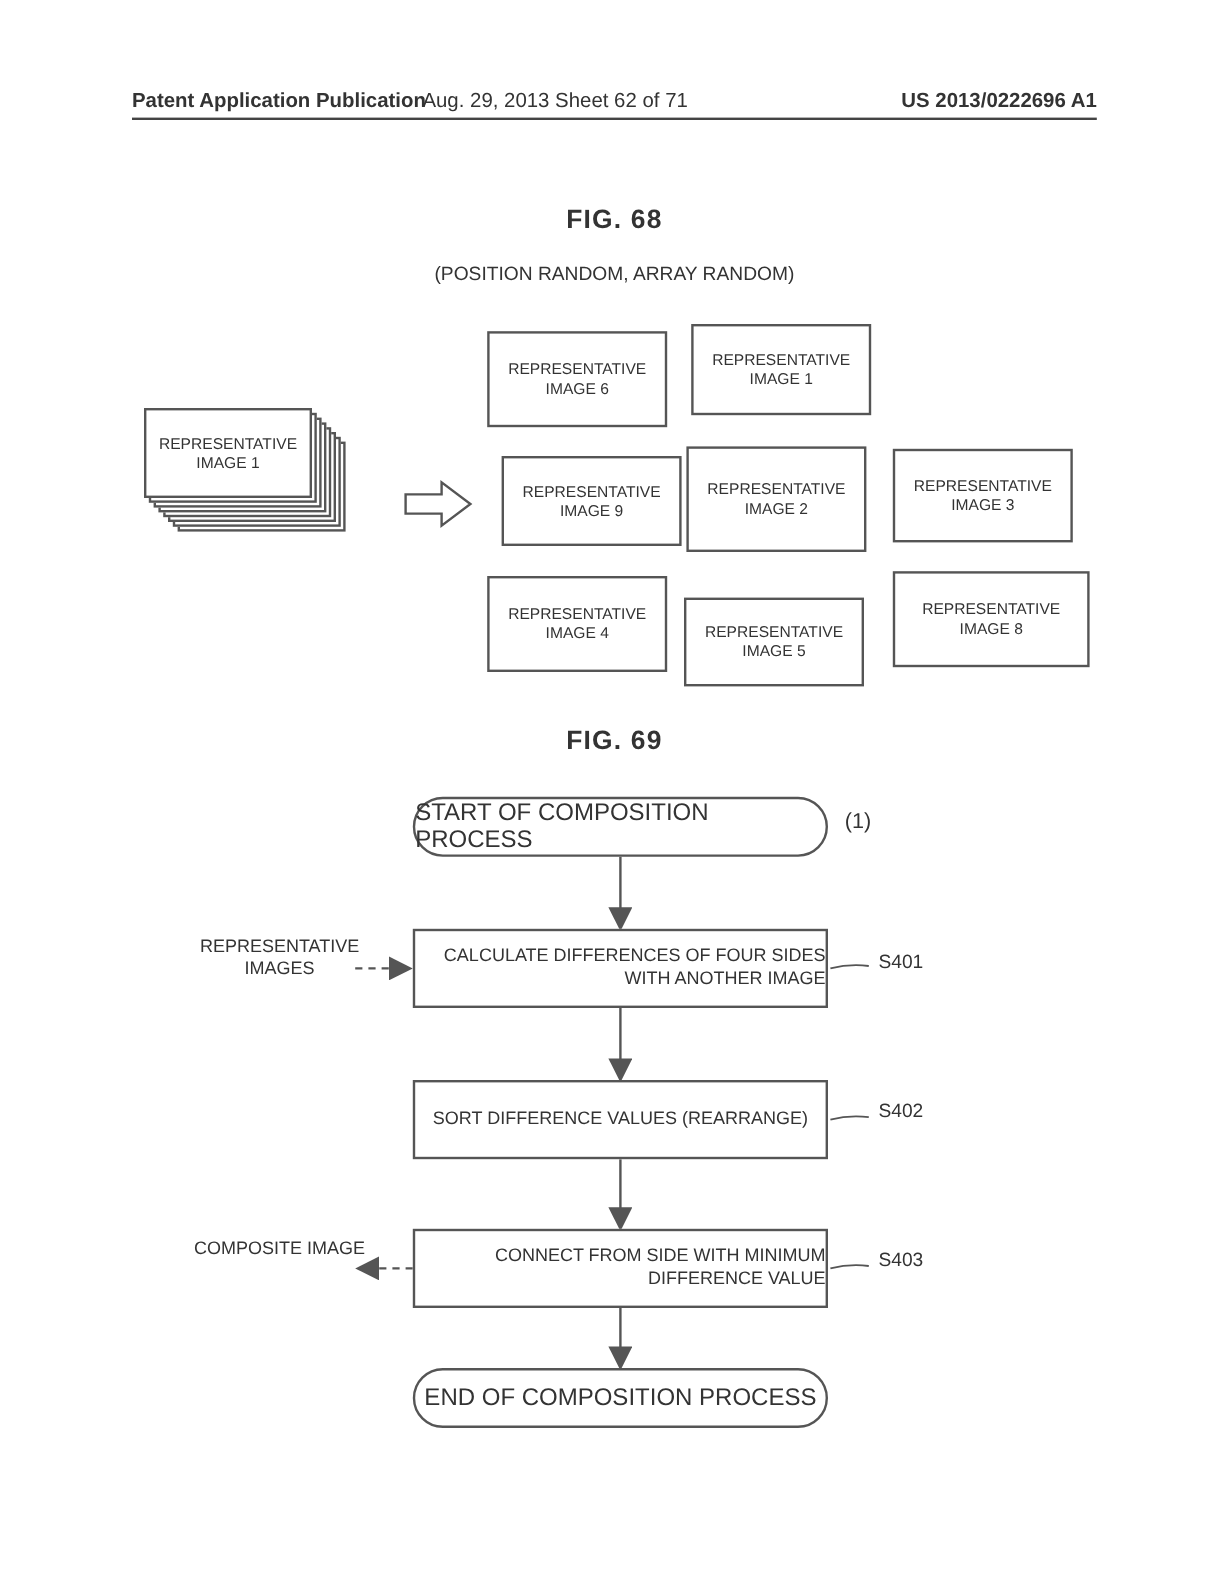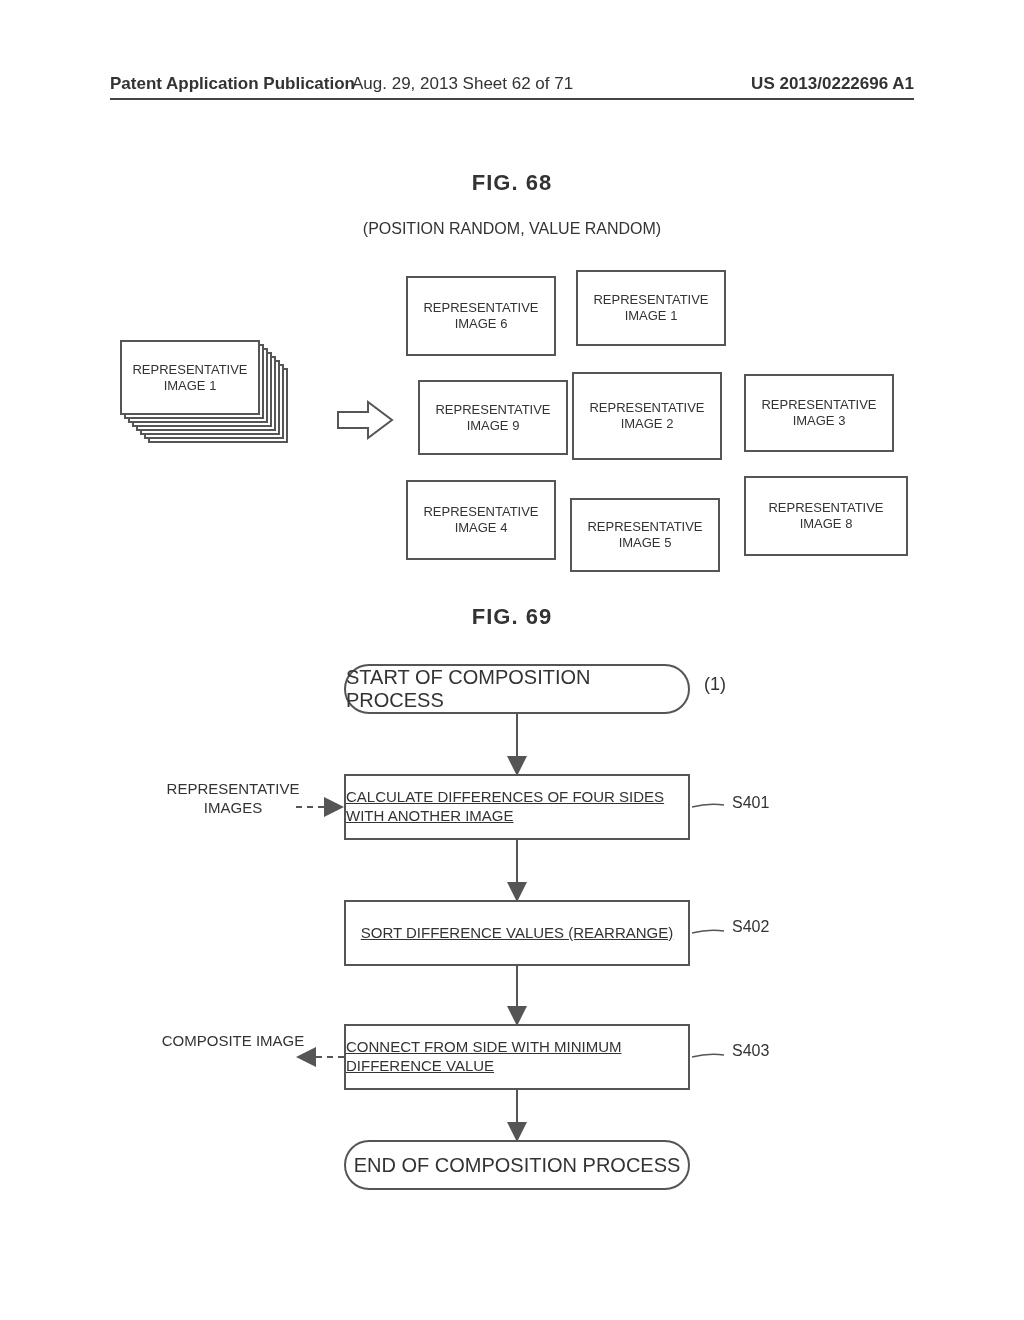--- a/index.html
+++ b/index.html
@@ -148,27 +148,26 @@
     top: 10px; left: 594px;
     font-size: 18px;
   }
   .process {
     position: absolute;
     border: 2px solid #555;
     background: #fff;
     display: flex;
     align-items: center;
     justify-content: center;
-    text-align: left;
+    text-align: right;
     font-size: 15px;
     line-height: 1.25;
     height: 66px;
     left: 234px;
     width: 346px;
-    text-decoration: underline;
   }
   .p401 { top: 110px; }
   .p402 { top: 236px; }
   .p403 { top: 360px; }
   .side-text {
     position: absolute;
     font-size: 15px;
     text-align: center;
     line-height: 1.25;
   }
@@ -194,21 +193,21 @@
 <div class="page">
 
   <div class="hdr">
     <span class="left">Patent Application Publication</span>
     <span class="mid">Aug. 29, 2013  Sheet 62 of 71</span>
     <span class="right">US 2013/0222696 A1</span>
   </div>
 
   <div class="fig-label fig68-label">FIG. 68</div>
   <div class="fig68-title">
-    <span class="sub">(POSITION RANDOM, VALUE RANDOM)</span>
+    <span class="sub">(POSITION RANDOM, ARRAY RANDOM)</span>
   </div>
 
   <div class="fig68">
 
     <div class="stack">
       <div class="layer" style="top:28px;left:28px"></div>
       <div class="layer" style="top:24px;left:24px"></div>
       <div class="layer" style="top:20px;left:20px"></div>
       <div class="layer" style="top:16px;left:16px"></div>
       <div class="layer" style="top:12px;left:12px"></div>

